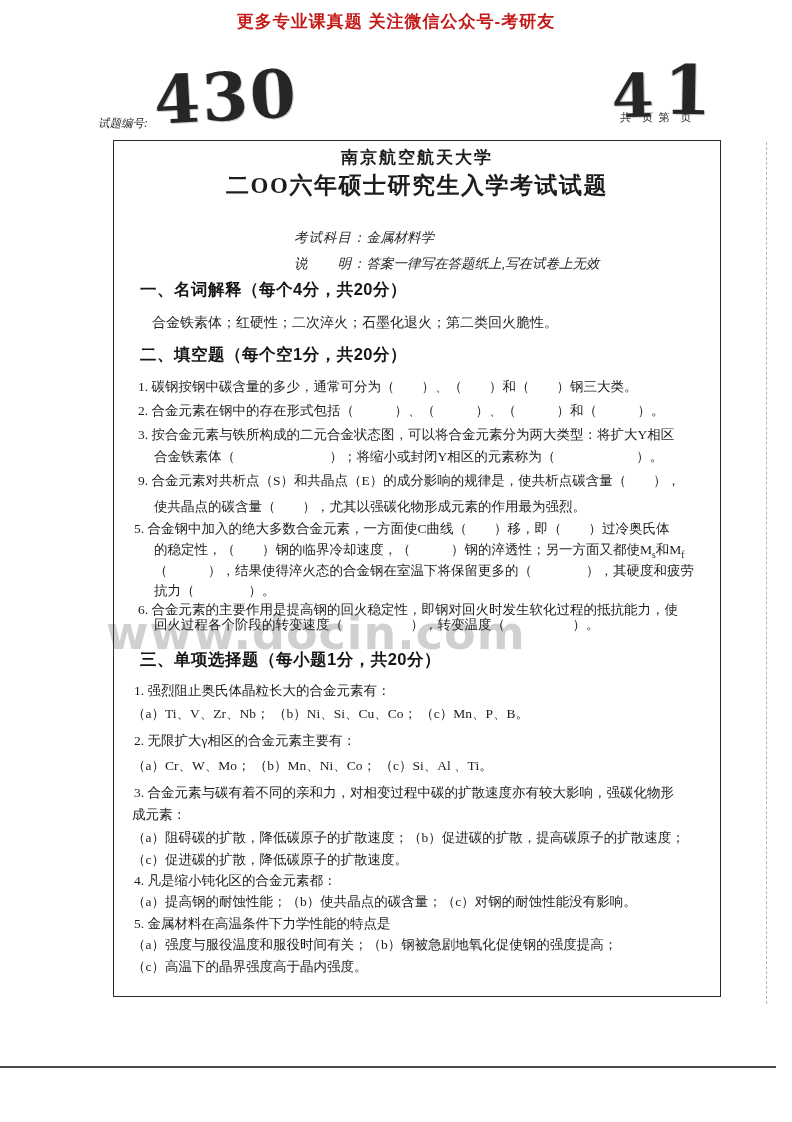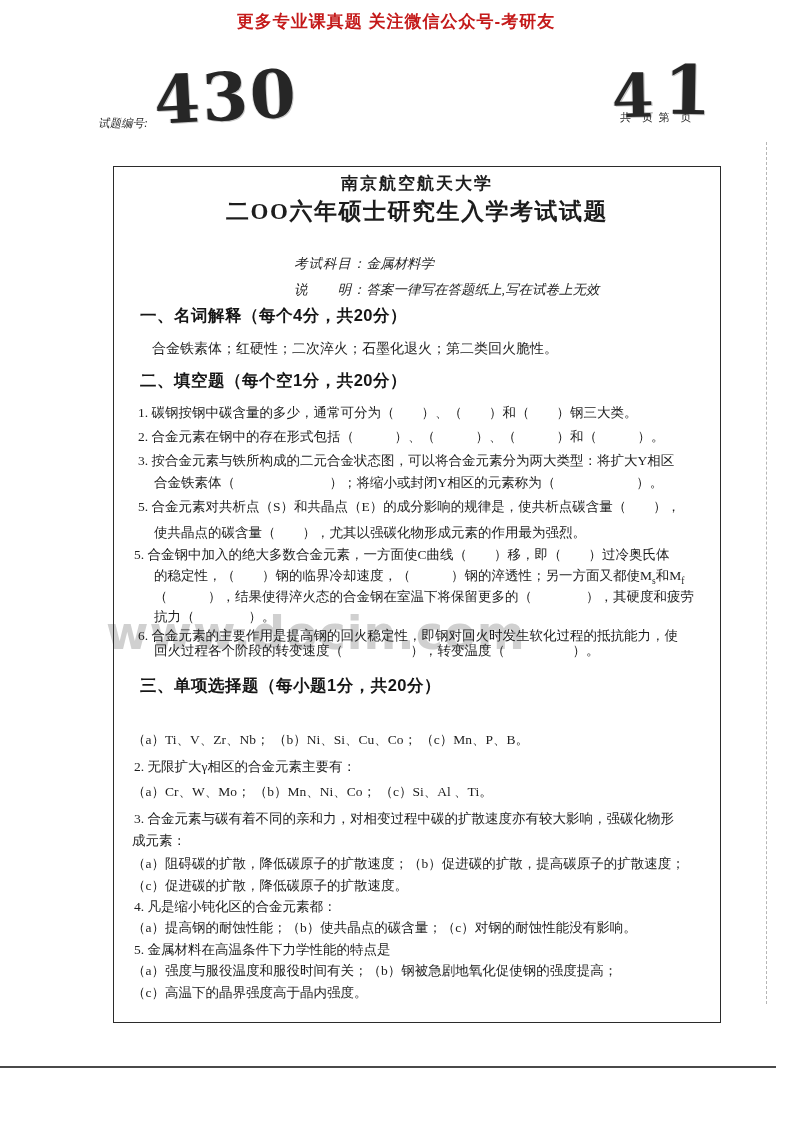--- a/index.html
+++ b/index.html
@@ -12,21 +12,21 @@
   .stamp{position:absolute;font-family:"DejaVu Serif",serif;font-weight:700;color:#262626;
          line-height:1;text-shadow:1px 1px 0 rgba(40,40,40,.25), -1px 0 0 rgba(40,40,40,.15);}
   .stamp-430{left:154px;top:64px;font-size:66px;transform:rotate(-3deg);letter-spacing:2px;}
   .stamp-4{left:612px;top:66px;font-size:60px;transform:rotate(-1deg);}
   .stamp-1{left:664px;top:56px;font-size:68px;transform:rotate(1deg);}
   .pages-caption{position:absolute;left:620px;top:110px;font-size:11px;color:#2a2a2a;white-space:pre;}
   .watermark{position:absolute;left:106px;top:606px;font-family:"DejaVu Sans",sans-serif;
              font-size:46px;font-weight:700;color:rgba(150,150,150,0.45);letter-spacing:1px;
              white-space:nowrap;z-index:0;}
   .exam-box{position:absolute;left:113px;top:140px;width:606px;height:855px;
-            border:1.5px solid #2b2b2b;z-index:1;margin-top:26px;}
+            border:1.5px solid #2b2b2b;z-index:1;}
   .ln{position:absolute;white-space:nowrap;font-size:13.5px;color:#1d1d1d;line-height:18px;}
   .center{left:0;width:100%;text-align:center;}
   .university{top:8px;font-size:17px;font-weight:700;letter-spacing:2px;}
   .exam-title{top:36px;font-size:23px;font-weight:700;letter-spacing:1.5px;}
   .meta{left:180px;font-style:italic;font-size:13.5px;color:#242424;}
   .meta-label{letter-spacing:1px;text-align:center;}
   .sec-head{font-family:"Liberation Sans",sans-serif;font-weight:700;font-size:16.5px;
             left:26px;letter-spacing:0.5px;color:#161616;}
   .terms{left:38px;font-size:14px;}
   sub{font-size:9.5px;}
@@ -59,30 +59,31 @@
     <div class="ln meta" style="top:114px"><span class="meta-label">说　　明：</span><span>答案一律写在答题纸上,写在试卷上无效</span></div>
 
     <div class="ln sec-head" style="top:139px">一、名词解释（每个4分，共20分）</div>
     <div class="ln terms" style="top:173px">合金铁素体；红硬性；二次淬火；石墨化退火；第二类回火脆性。</div>
 
     <div class="ln sec-head" style="top:204px">二、填空题（每个空1分，共20分）</div>
     <div class="ln" style="top:237px;left:24px">1. 碳钢按钢中碳含量的多少，通常可分为（　　）、（　　）和（　　）钢三大类。</div>
     <div class="ln" style="top:261px;left:24px">2. 合金元素在钢中的存在形式包括（　　　）、（　　　）、（　　　）和（　　　）。</div>
     <div class="ln" style="top:285px;left:24px">3. 按合金元素与铁所构成的二元合金状态图，可以将合金元素分为两大类型：将扩大Y相区</div>
     <div class="ln" style="top:307px;left:40px">合金铁素体（　　　　　　　）；将缩小或封闭Y相区的元素称为（　　　　　　）。</div>
-    <div class="ln" style="top:331px;left:24px">5. 合金元素对共析点（S）和共晶点（E）的成分影响的规律是，使共析点碳含量（　　），</div>
+    <div class="ln" style="top:331px;left:24px">9. 合金元素对共析点（S）和共晶点（E）的成分影响的规律是，使共析点碳含量（　　），</div>
     <div class="ln" style="top:357px;left:40px">使共晶点的碳含量（　　），尤其以强碳化物形成元素的作用最为强烈。</div>
     <div class="ln" style="top:379px;left:20px">5. 合金钢中加入的绝大多数合金元素，一方面使C曲线（　　）移，即（　　）过冷奥氏体</div>
     <div class="ln" style="top:400px;left:40px"><span>的稳定性，（　　）钢的临界冷却速度，（　　　）钢的淬透性；另一方面又都使M</span><sub>s</sub><span>和M</span><sub>f</sub></div>
     <div class="ln" style="top:421px;left:40px">（　　　），结果使得淬火态的合金钢在室温下将保留更多的（　　　　），其硬度和疲劳</div>
     <div class="ln" style="top:441px;left:40px">抗力（　　　　）。</div>
     <div class="ln" style="top:460px;left:24px">6. 合金元素的主要作用是提高钢的回火稳定性，即钢对回火时发生软化过程的抵抗能力，使</div>
     <div class="ln" style="top:475px;left:40px">回火过程各个阶段的转变速度（　　　　　），转变温度（　　　　　）。</div>
 
     <div class="ln sec-head" style="top:509px">三、单项选择题（每小题1分，共20分）</div>
+    <div class="ln" style="top:541px;left:20px">1. 强烈阻止奥氏体晶粒长大的合金元素有：</div>
     <div class="ln" style="top:564px;left:18px">（a）Ti、V、Zr、Nb；  （b）Ni、Si、Cu、Co；  （c）Mn、P、B。</div>
     <div class="ln" style="top:591px;left:20px">2. 无限扩大γ相区的合金元素主要有：</div>
     <div class="ln" style="top:616px;left:18px">（a）Cr、W、Mo；  （b）Mn、Ni、Co；  （c）Si、Al 、Ti。</div>
     <div class="ln" style="top:643px;left:20px">3. 合金元素与碳有着不同的亲和力，对相变过程中碳的扩散速度亦有较大影响，强碳化物形</div>
     <div class="ln" style="top:665px;left:18px">成元素：</div>
     <div class="ln" style="top:688px;left:18px">（a）阻碍碳的扩散，降低碳原子的扩散速度；（b）促进碳的扩散，提高碳原子的扩散速度；</div>
     <div class="ln" style="top:710px;left:18px">（c）促进碳的扩散，降低碳原子的扩散速度。</div>
     <div class="ln" style="top:731px;left:20px">4. 凡是缩小钝化区的合金元素都：</div>
     <div class="ln" style="top:752px;left:18px">（a）提高钢的耐蚀性能；（b）使共晶点的碳含量；（c）对钢的耐蚀性能没有影响。</div>
     <div class="ln" style="top:774px;left:20px">5. 金属材料在高温条件下力学性能的特点是</div>

